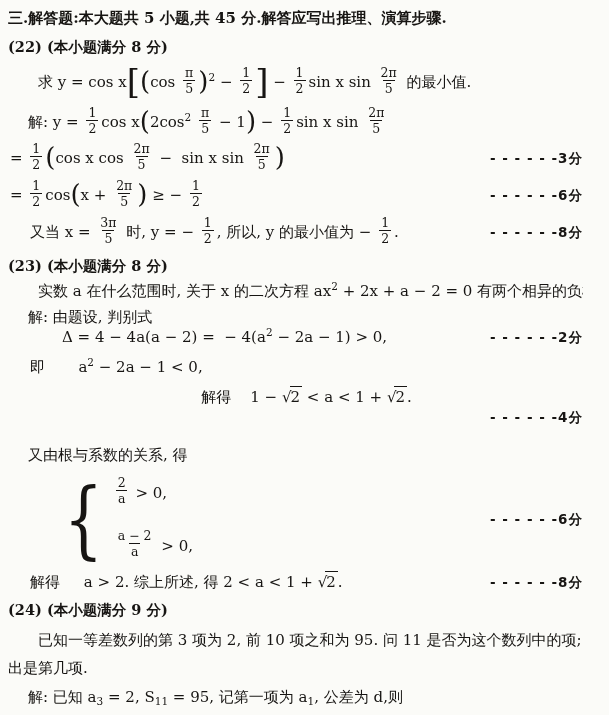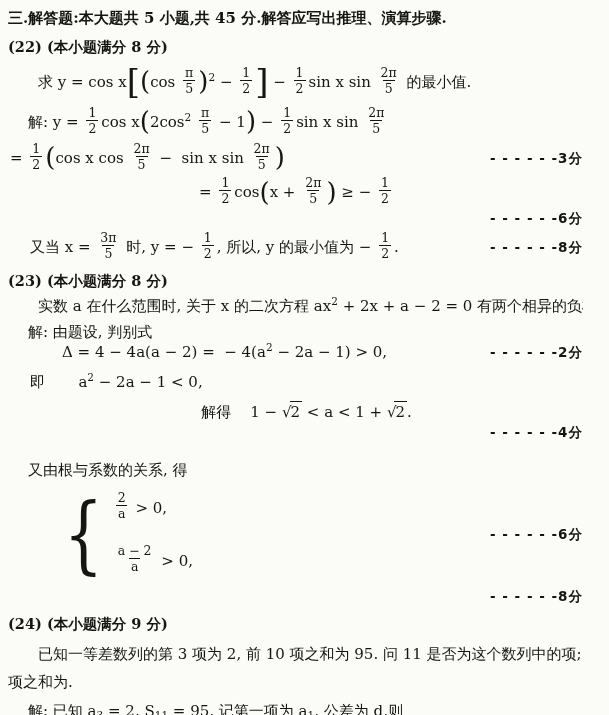--- a/index.html
+++ b/index.html
@@ -67,21 +67,21 @@
   }
   .sys-col { display: inline-flex; flex-direction: column; gap: 22px; }
   .sys-row { display: inline-flex; align-items: center; white-space: pre; }
   .kind-system { min-height: 86px; }
   
   #doc .line:nth-child(1)  { margin-top: 0;    padding-left: 0; align-items: flex-end; }
   #doc .line:nth-child(2)  { margin-top: 9px;  padding-left: 0; align-items: center; }
   #doc .line:nth-child(3)  { margin-top: 7px;  padding-left: 30px; min-height: 36px; }
   #doc .line:nth-child(4)  { margin-top: 4px;  padding-left: 20px; min-height: 36px; }
   #doc .line:nth-child(5)  { margin-top: 0;    padding-left: 2px;  min-height: 36px; }
-  #doc .line:nth-child(6)  { margin-top: 1px;  padding-left: 2px;  min-height: 36px; flex-direction: column; }
+  #doc .line:nth-child(6)  { margin-top: 1px;  padding-left: 2px;  min-height: 36px; }
   #doc .line:nth-child(7)  { margin-top: 1px;  padding-left: 22px; min-height: 36px; }
   #doc .line:nth-child(8)  { margin-top: 6px;  padding-left: 0; align-items: center; }
   #doc .line:nth-child(9)  { margin-top: 5px;  padding-left: 30px; }
   #doc .line:nth-child(10) { margin-top: 6px;  padding-left: 20px; }
   #doc .line:nth-child(11) { padding-left: 54px; }
   #doc .line:nth-child(12) { margin-top: 10px; padding-left: 22px; }
   #doc .line:nth-child(13) { margin-top: 9px;  padding-left: 22px; flex-direction: column; }
   #doc .line:nth-child(14) { margin-top: 18px; padding-left: 20px; }
   #doc .line:nth-child(15) { margin-top: 11px; padding-left: 48px; }
   #doc .line:nth-child(16) { margin-top: 9px;  padding-left: 22px; }
@@ -103,19 +103,19 @@
       <div class="line kind-math"><div class="content">= <span class="frac"><span class="num">1</span><span class="den">2</span></span>cos<span class="br br-md">(</span>x + <span class="frac"><span class="num">2π</span><span class="den">5</span></span><span class="br br-md">)</span> ≥ − <span class="frac"><span class="num">1</span><span class="den">2</span></span></div><div class="score">- - - - - -6分</div></div>
       <div class="line kind-math"><div class="content">又当 x = <span class="frac"><span class="num">3π</span><span class="den">5</span></span> 时, y = − <span class="frac"><span class="num">1</span><span class="den">2</span></span>, 所以, y 的最小值为 − <span class="frac"><span class="num">1</span><span class="den">2</span></span>.</div><div class="score">- - - - - -8分</div></div>
       <div class="line kind-section"><div class="content">(23) (本小题满分 8 分)</div></div>
       <div class="line kind-text"><div class="content">实数 a 在什么范围时, 关于 x 的二次方程 ax<sup class="m">2</sup> + 2x + a − 2 = 0 有两个相异的负根.</div></div>
       <div class="line kind-text"><div class="content">解: 由题设, 判别式</div></div>
       <div class="line kind-text"><div class="content">Δ = 4 − 4a(a − 2) =  − 4(a<sup class="m">2</sup> − 2a − 1) &gt; 0,</div><div class="score">- - - - - -2分</div></div>
       <div class="line kind-text"><div class="content">即       a<sup class="m">2</sup> − 2a − 1 &lt; 0,</div></div>
       <div class="line kind-text"><div class="content">解得    1 − <span class="sqrt"><span class="rad">√</span><span class="rand">2</span></span> &lt; a &lt; 1 + <span class="sqrt"><span class="rad">√</span><span class="rand">2</span></span>.</div><div class="score">- - - - - -4分</div></div>
       <div class="line kind-text"><div class="content">又由根与系数的关系, 得</div></div>
       <div class="line kind-system"><div class="content"><span class="system"><span class="brace">{</span><span class="sys-col"><span class="sys-row"><span class="frac"><span class="num">2</span><span class="den">a</span></span> &gt; 0,</span><span class="sys-row"><span class="frac"><span class="num">a − 2</span><span class="den">a</span></span> &gt; 0,</span></span></span></div><div class="score">- - - - - -6分</div></div>
-      <div class="line kind-text"><div class="score">- - - - - -8分</div></div>
+      <div class="line kind-text"><div class="content">解得     a &gt; 2. 综上所述, 得 2 &lt; a &lt; 1 + <span class="sqrt"><span class="rad">√</span><span class="rand">2</span></span>.</div><div class="score">- - - - - -8分</div></div>
       <div class="line kind-section"><div class="content">(24) (本小题满分 9 分)</div></div>
       <div class="line kind-text"><div class="content">已知一等差数列的第 3 项为 2, 前 10 项之和为 95. 问 11 是否为这个数列中的项; 若是,求</div></div>
-      <div class="line kind-text"><div class="content">项之和为.</div></div>
+      <div class="line kind-text"><div class="content">出是第几项.</div></div>
       <div class="line kind-text"><div class="content">解: 已知 a<sub class="m">3</sub> = 2, S<sub class="m">11</sub> = 95, 记第一项为 a<sub class="m">1</sub>, 公差为 d,则</div></div>
     </div>
 </div>
 
 </body></html>

